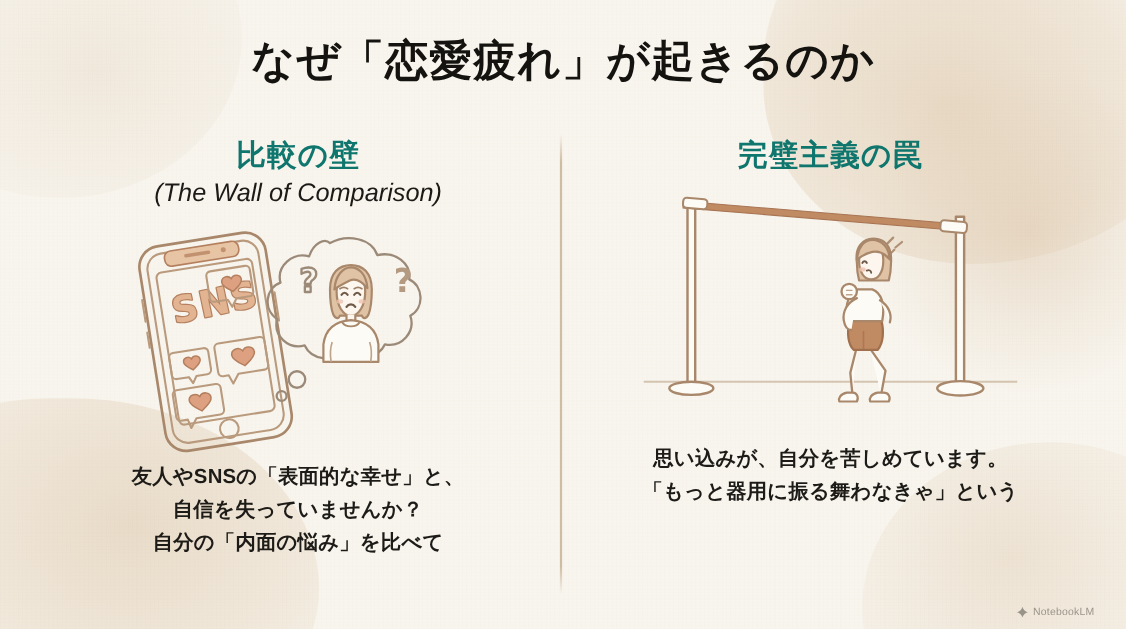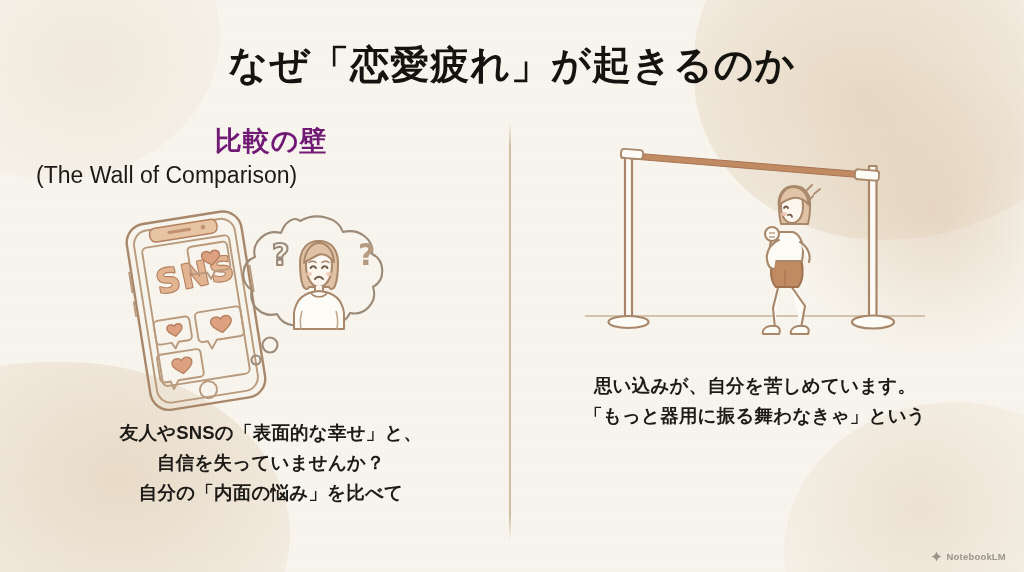--- a/index.html
+++ b/index.html
@@ -63,21 +63,21 @@
     pointer-events: none;
     opacity: 0.5;
     background-image:
       repeating-linear-gradient(0deg, rgba(180,165,140,0.035) 0px, rgba(180,165,140,0.035) 1px, rgba(255,255,255,0) 1px, rgba(255,255,255,0) 3px),
       repeating-linear-gradient(90deg, rgba(180,165,140,0.03) 0px, rgba(180,165,140,0.03) 1px, rgba(255,255,255,0) 1px, rgba(255,255,255,0) 4px);
   }
 
   
   .title {
     position: absolute;
-    top: 38px;
+    top: 28px;
     left: 0;
     width: 1024px;
     text-align: center;
     font-family: "Liberation Serif", "DejaVu Serif", serif;
     font-size: 39px;
     font-weight: 700;
     color: #15130f;
     letter-spacing: 1px;
     white-space: nowrap;
   }
@@ -89,32 +89,33 @@
     width: 470px;
   }
   .col-left  { left: 36px; }
   .col-right { left: 520px; }
 
   .col-heading-jp {
     text-align: center;
     font-family: "Liberation Serif", "DejaVu Serif", serif;
     font-size: 27px;
     font-weight: 700;
-    color: #701a75;
+    color: #0f766e;
     line-height: 1.15;
     letter-spacing: 1px;
   }
   .col-heading-en {
-    text-align: left;
+    text-align: center;
     font-family: "Liberation Sans", sans-serif;
     font-size: 23px;
     font-weight: 400;
     color: #1c1a16;
     line-height: 1.3;
     margin-top: 4px;
+    font-style: italic;
   }
 
   .illus {
     position: relative;
     height: 215px;
     margin-top: 12px;
   }
   .illus svg { display: block; margin: 0 auto; }
 
   .caption {
@@ -138,29 +139,29 @@
     background: linear-gradient(to bottom,
       rgba(214,199,176,0) 0%,
       rgba(205,186,158,0.95) 6%,
       rgba(205,186,158,0.95) 94%,
       rgba(214,199,176,0) 100%);
   }
 
   
   .watermark {
     position: absolute;
-    right: 18px;
+    right: 29px;
     bottom: 10px;
     display: flex;
     align-items: center;
     gap: 4px;
     color: #8e8madd;
     color: #8b867c;
     font-size: 9.5px;
-    font-weight: 700;
+    font-weight: 400;
     letter-spacing: 0.2px;
     opacity: 0.85;
   }
   .watermark svg { display: block; }
 </style>
 </head>
 <body>
 
 <div id="slide">
 
@@ -286,20 +287,21 @@
     </div>
 
     <div class="caption">
       <div>友人やSNSの「表面的な幸せ」と、</div>
       <div>自信を失っていませんか？</div>
       <div>自分の「内面の悩み」を比べて</div>
     </div>
   </div>
 
   <div class="col col-right">
+    <div class="col-heading-jp">完璧主義の罠</div>
 
     <div class="illus">
       <svg width="340" height="212" viewBox="0 0 340 212">
         <defs>
           <style>
             .pole { fill:#fdfbf6; stroke:#a8876a; stroke-width:2.2; stroke-linejoin:round; }
             .bar  { fill:#c08a62; stroke:#a8755320; stroke-width:0; }
             .ground { stroke:#c8b49b; stroke-width:1.8; stroke-dasharray:none; }
             .fig  { fill:#fdfbf6; stroke:#a8876a; stroke-width:2.1; stroke-linecap:round; stroke-linejoin:round; }
           </style>

